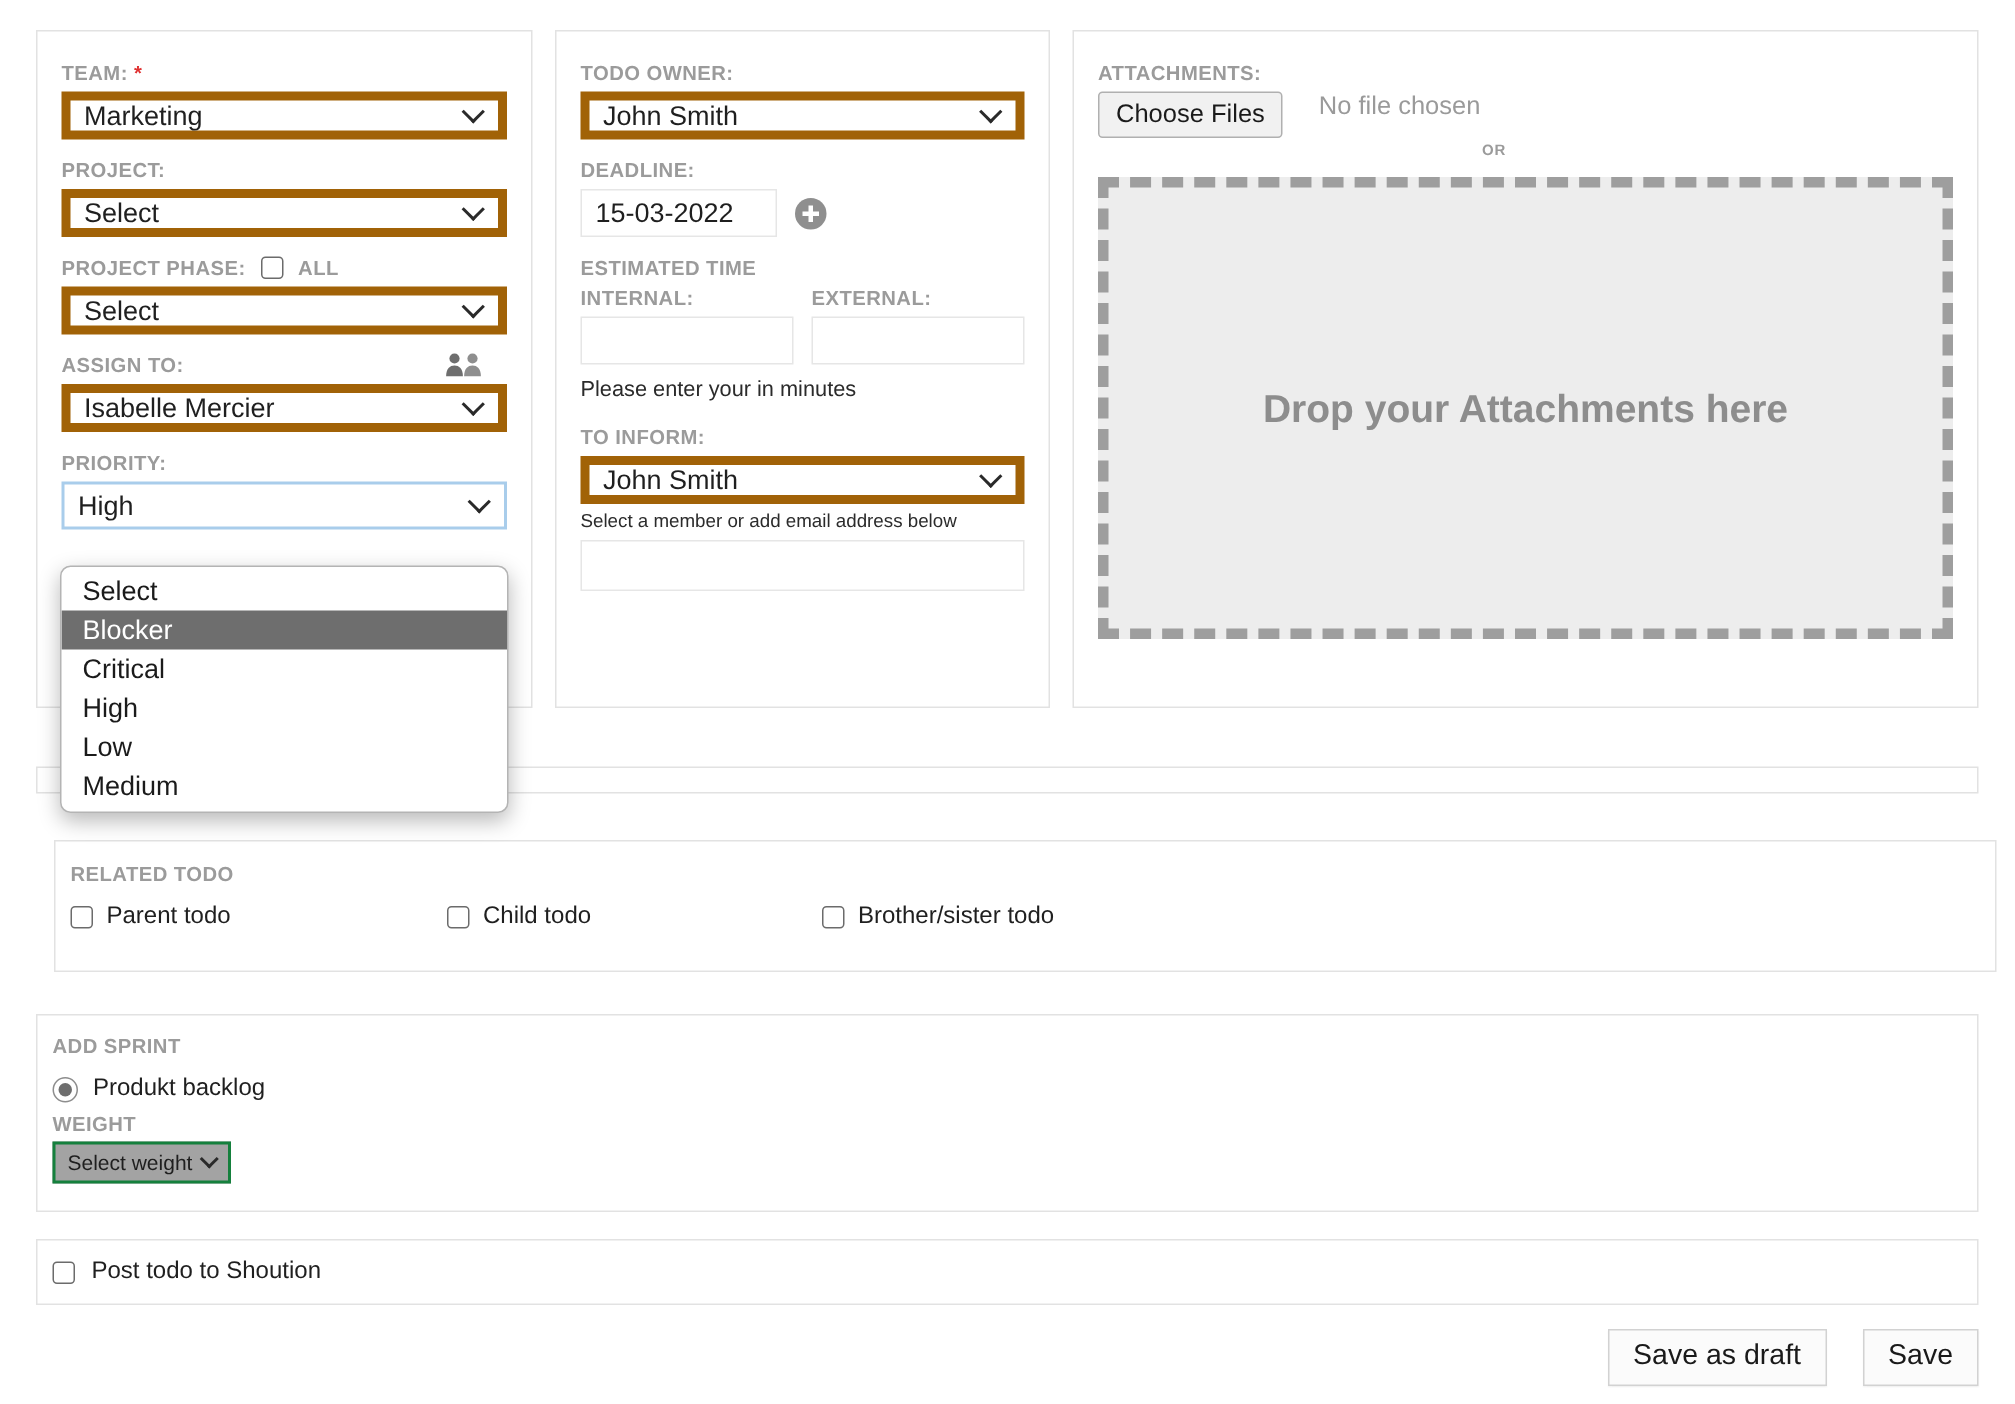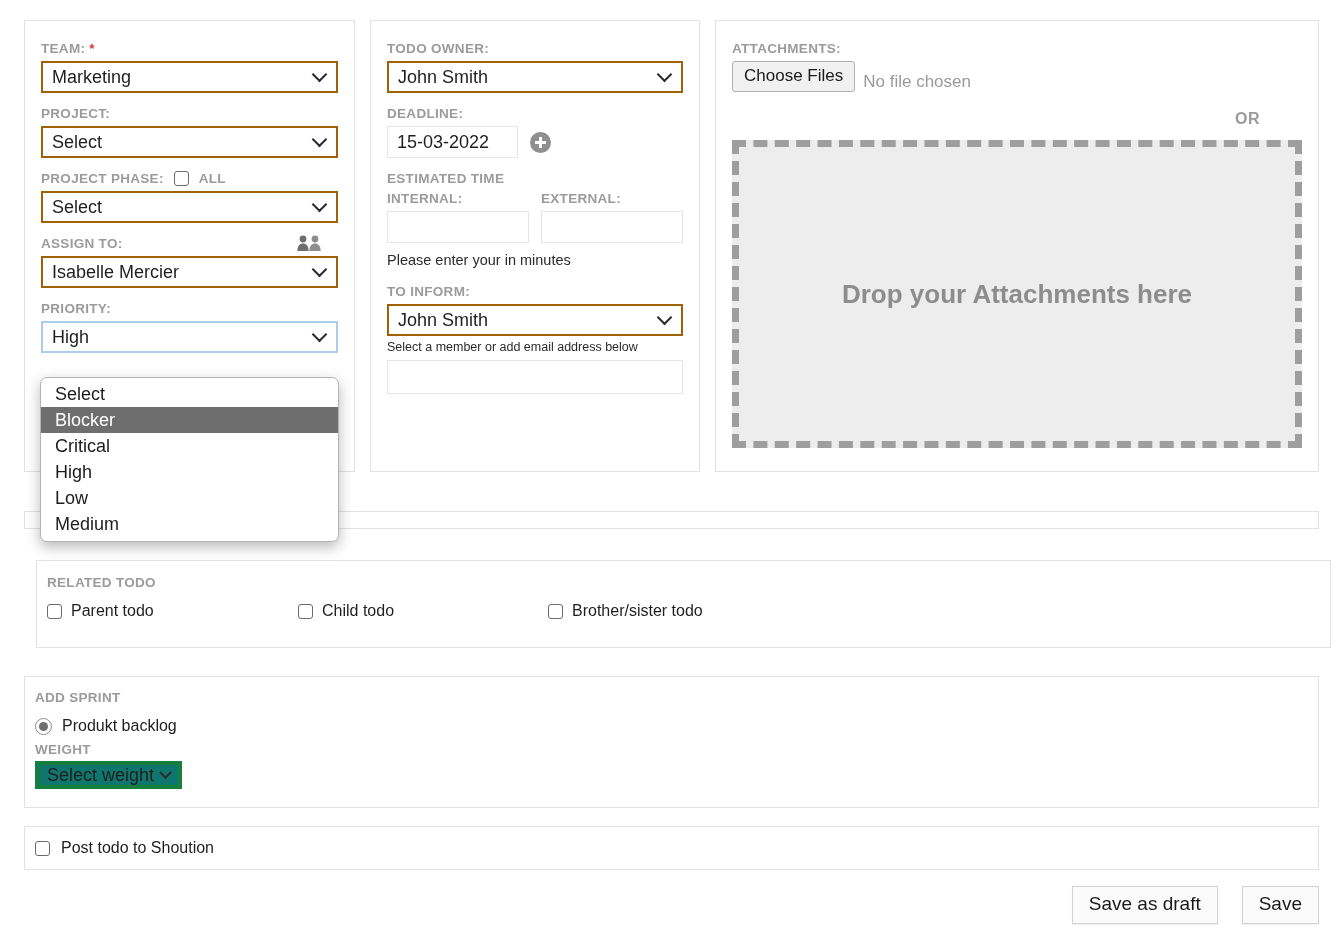--- a/index.html
+++ b/index.html
@@ -29,21 +29,21 @@
     text-transform: uppercase;
     margin: 0 0 5px 0;
     white-space: nowrap;
   }
   .req-star { color: #e03131; font-weight: bold; }
 
   
   .sel {
     position: relative;
     height: 32px;
-    border: 2px solid #a16207;
+    border: 6px solid #a16207;
     background: #fff;
     display: flex;
     align-items: center;
     padding: 0 28px 0 9px;
     font-size: 18px;
     color: #1f1f1f;
     cursor: pointer;
   }
   .sel.focused {
     border: 2px solid #a9cdeb;
@@ -164,39 +164,39 @@
   .plus-icon::before, .plus-icon::after {
     content: ""; position: absolute; background: #ffffff;
   }
   .plus-icon::before { left: 5px; top: 9.5px; width: 11px; height: 2.6px; }
   .plus-icon::after  { top: 5px; left: 9.2px; height: 11px; width: 2.6px; }
 
   .est-cols { display: flex; gap: 12px; }
   .est-col { width: 145px; }
 
   
-  .choose-row { display: flex; align-items: flex-end; gap: 8px; }
+  .choose-row { display: flex; align-items: flex-start; gap: 24px; }
   .choose-btn {
     border: 1px solid #b0b0b0;
     background: #f1f1f1;
     border-radius: 3px;
     font-size: 17px;
     color: #1a1a1a;
     padding: 4px 11px 5px 11px;
     cursor: pointer;
     font-family: "Liberation Sans", sans-serif;
   }
   .nofile { font-size: 17px; color: #9a9a9a; }
   .or-txt {
-    text-align: right;
-    font-size: 16px;
+    text-align: center;
+    font-size: 10px;
     font-weight: bold;
     color: #9b9b9b;
     letter-spacing: .5px;
-    margin: 18px 0 0 0;
+    margin: 3px 0 0 0;
     padding-right: 42px;
   }
   .dropzone {
     margin-top: 12px;
     height: 308px;
     background: #ededed;
     border: 7px dashed #9e9e9e;
     display: flex;
     align-items: center;
     justify-content: center;
@@ -227,23 +227,23 @@
 
   
   #p-sprint { left: 24px; top: 676px; width: 1295px; height: 132px; padding: 13px 10px 0 10px; }
   .sprint-radio-row { display: flex; align-items: center; gap: 10px; margin-bottom: 3px; }
   .sprint-radio-row .cb-text { font-size: 16px; }
   .weight-label { margin: 7px 0 4px 0; }
   .weight-sel {
     display: inline-flex;
     align-items: center;
     height: 28px;
-    border: 4px solid #15803d;
-    background: #0f766e;
-    font-size: 18px;
+    border: 2px solid #15803d;
+    background: #a3a3a3;
+    font-size: 14px;
     color: #1f1f1f;
     padding: 0 8px;
     gap: 7px;
     cursor: pointer;
   }
   .weight-sel .chev2 {
     width: 9px; height: 9px;
     border-right: 2.2px solid #2a2a2a;
     border-bottom: 2.2px solid #2a2a2a;
     transform: rotate(45deg) translate(-2px,-2px);

